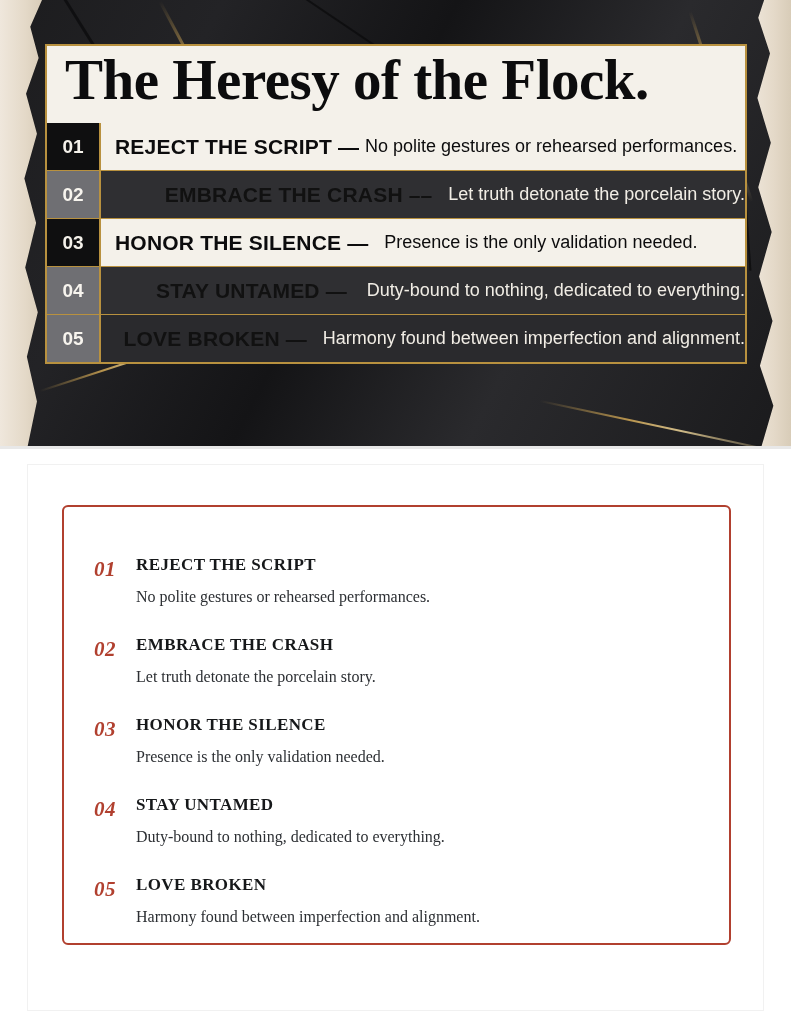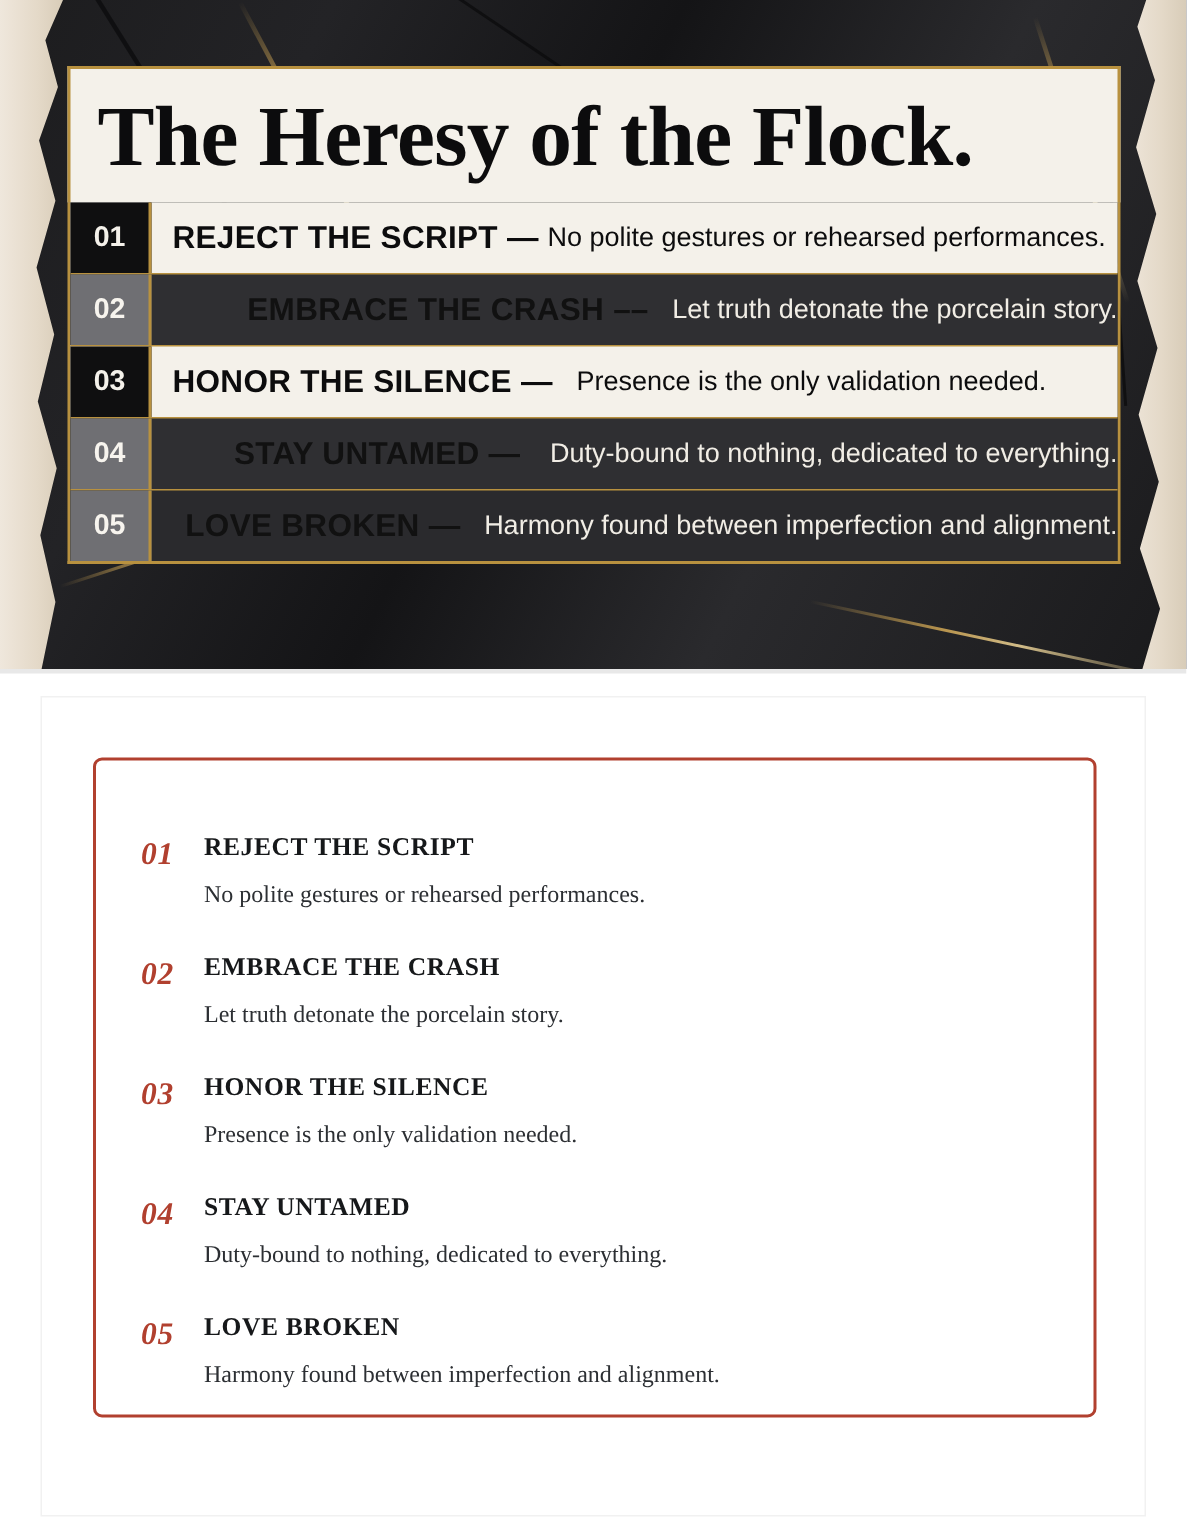--- a/index.html
+++ b/index.html
@@ -57,21 +57,21 @@
     position: absolute;
     left: 45px;
     top: 44px;
     width: 702px;
   }
 
   .title-bar {
     background: #f4f1ea;
     border: 2px solid #b8913f;
     border-bottom: none;
-    padding: 16px 18px 14px 18px;
+    padding: 4px 18px 14px 18px;
     box-sizing: border-box;
   }
   .title-bar h1 {
     margin: 0;
     font-family: "Liberation Serif", serif;
     font-weight: bold;
     font-size: 57px;
     line-height: 1.04;
     letter-spacing: -0.5px;
     color: #0c0c0d;

